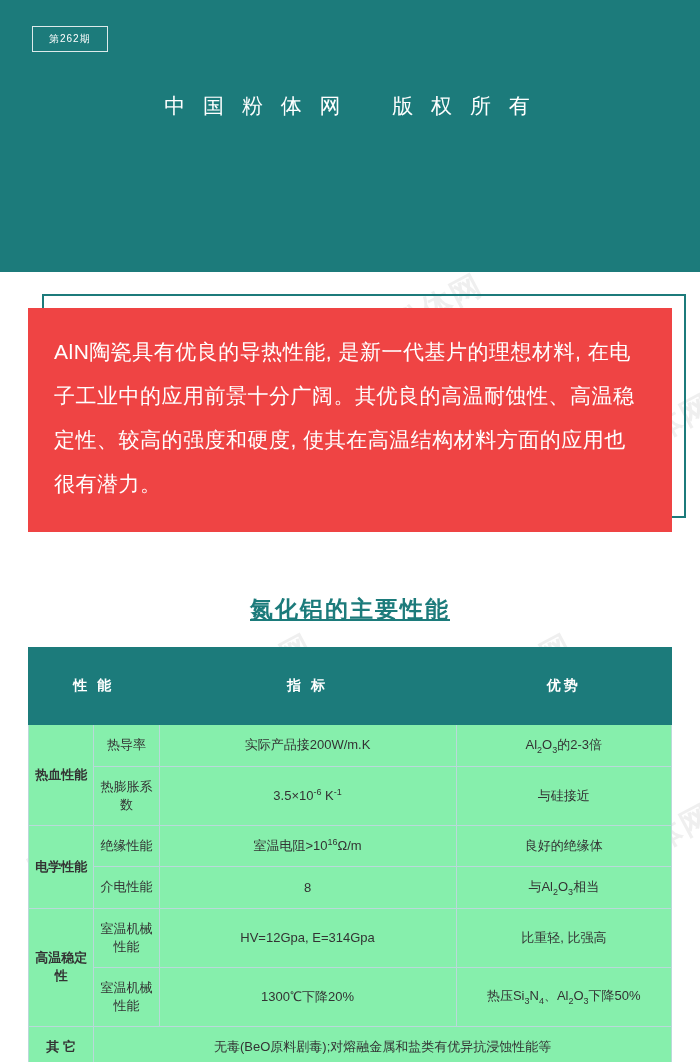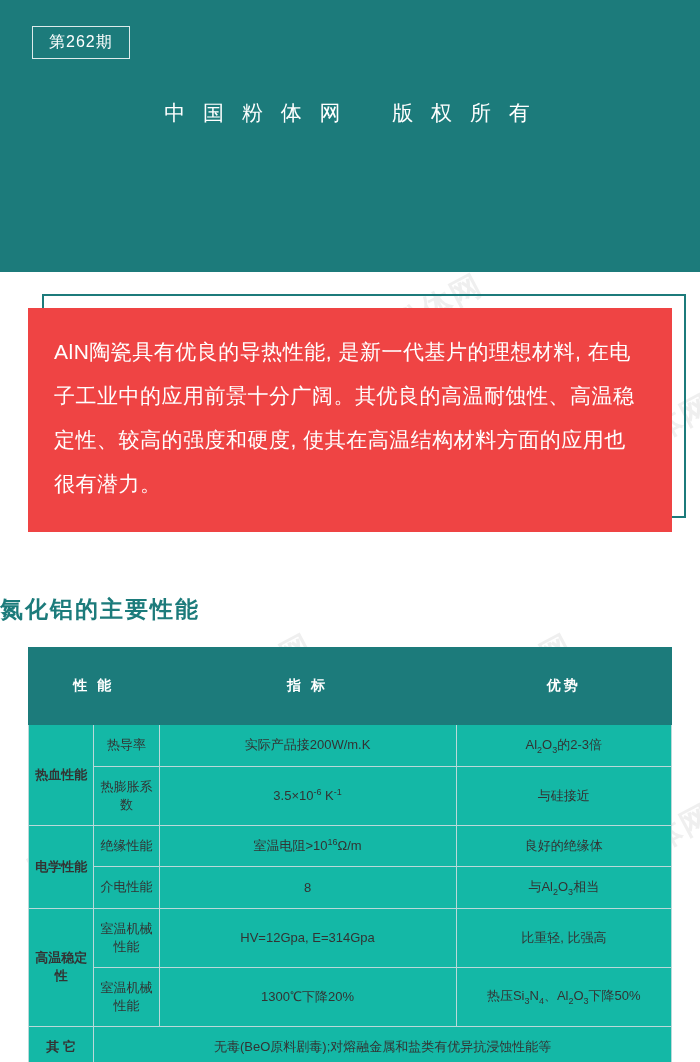--- a/index.html
+++ b/index.html
@@ -39,21 +39,21 @@
     background: #1c7b7b;
     height: 272px;
     box-sizing: border-box;
     padding: 26px 30px 0 30px;
     overflow: hidden;
   }
   .issue-badge {
     display: inline-block;
     border: 1px solid rgba(255,255,255,0.85);
     color: #ffffff;
-    font-size: 16px;
+    font-size: 10px;
     padding: 5px 16px;
     letter-spacing: 1px;
     margin-left: 2px;
   }
   .main-title {
     color: #ffffff;
     font-size: 45px;
     font-weight: bold;
     letter-spacing: 2px;
     text-align: center;
@@ -94,46 +94,48 @@
     color: #ffffff;
     font-size: 21px;
     line-height: 44px;
     padding: 22px 26px 26px 26px;
     z-index: 2;
     letter-spacing: 0.5px;
   }
 
   
   .section-title {
+    text-align: center;
     color: #1c7b7b;
     font-size: 23px;
     font-weight: bold;
     margin-top: 62px;
     letter-spacing: 2px;
     position: relative;
     z-index: 6;
+    text-decoration: underline;
   }
 
   .table-wrap {
     margin: 22px 28px 0 28px;
     position: relative;
     z-index: 6;
   }
   table.perf {
     width: 100%;
     border-collapse: collapse;
     table-layout: fixed;
   }
   table.perf th, table.perf td {
     border: 1px solid #b9d9d9;
     text-align: center;
     font-size: 13px;
     color: #333333;
     padding: 11px 4px;
-    background: #14b8a6;
+    background: #86efac;
   }
   table.perf thead th {
     background: #1c7b7b;
     color: #ffffff;
     font-weight: bold;
     font-size: 14px;
     letter-spacing: 3px;
     padding: 29px 4px;
     border: 1px solid #1c7b7b;
   }

